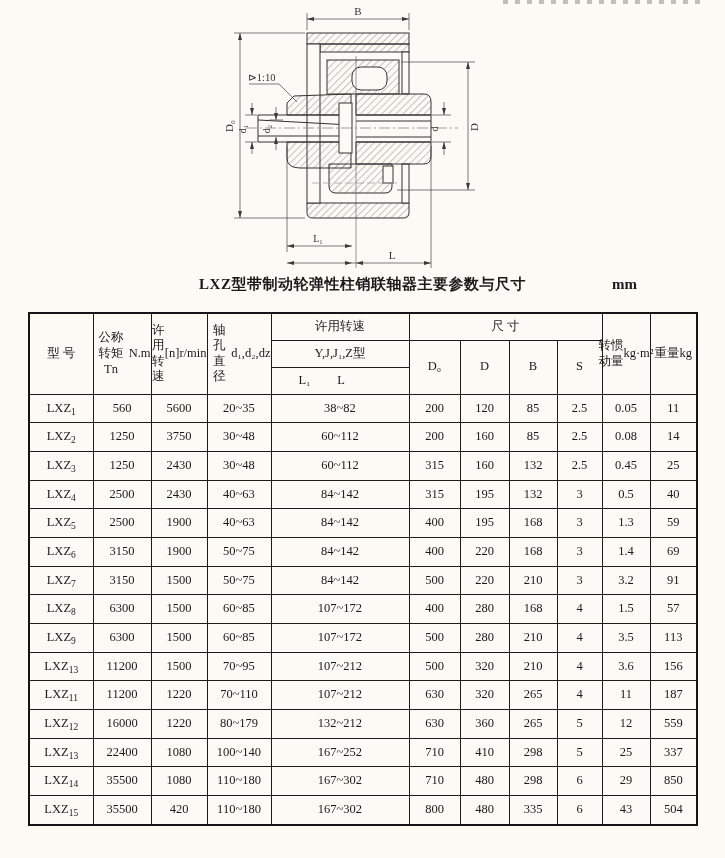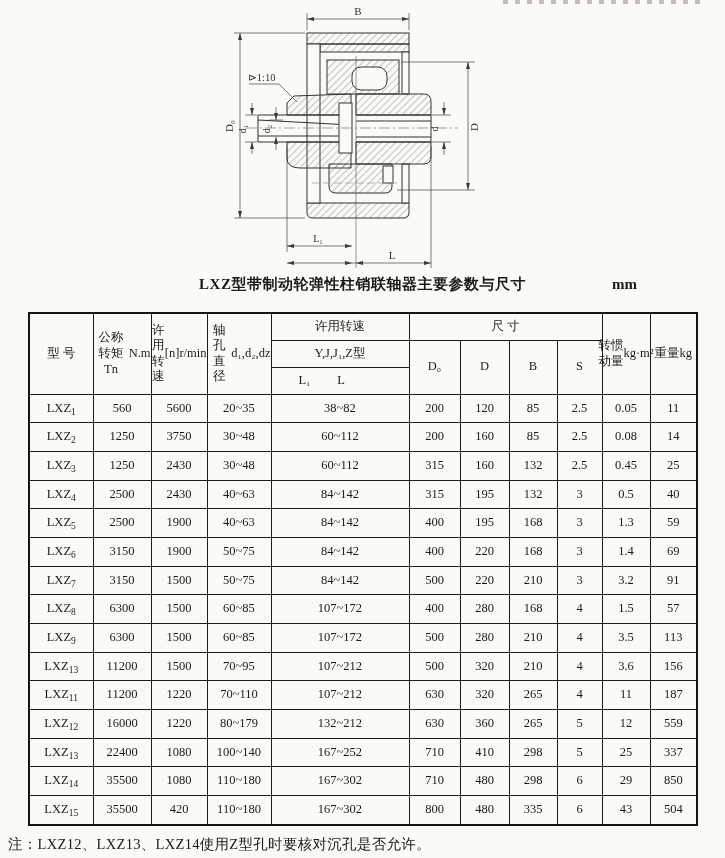--- a/index.html
+++ b/index.html
@@ -451,15 +451,14 @@
       <td>800</td>
       <td>480</td>
       <td>335</td>
       <td>6</td>
       <td>43</td>
       <td>504</td>
     </tr>
   </tbody>
   </table>
 
-  <div class="note">注：LXZ12、LXZ13、LXZ14使用Z型孔时要核对沉孔是否允许。</div>
 
 </div>
 
 </body></html>

